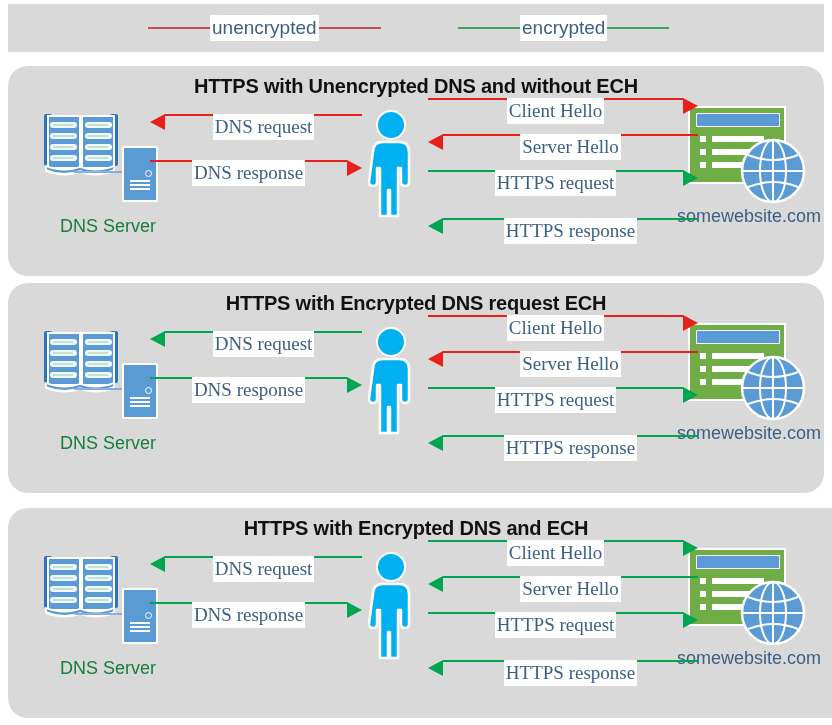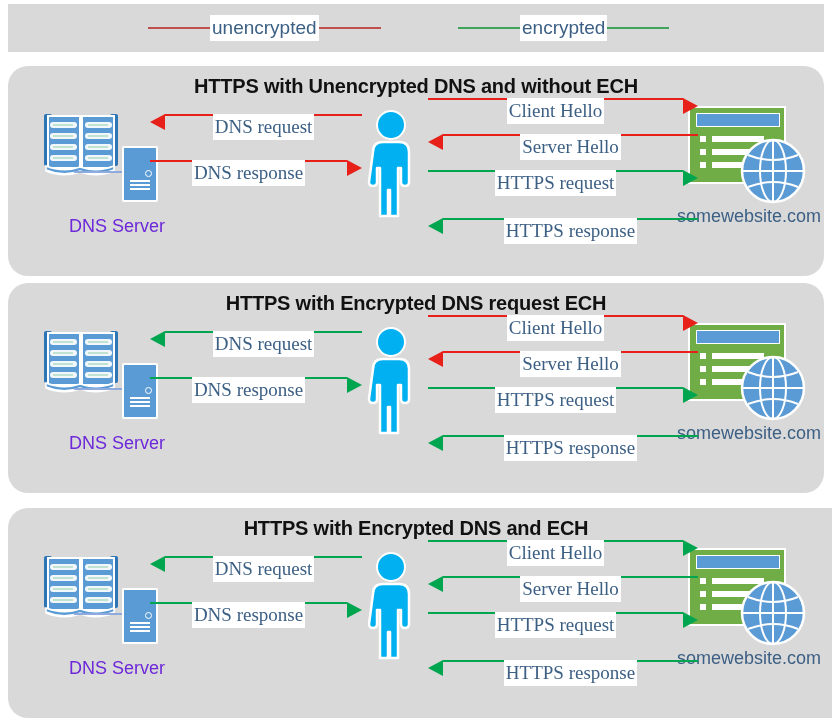--- a/index.html
+++ b/index.html
@@ -128,26 +128,26 @@
   .link-line {
     position: absolute;
     left: 44px;
     top: 63px;
     width: 50px;
     height: 0;
     border-top: 2px solid #8faadc;
   }
   .dns-label {
     position: absolute;
-    left: 12px;
+    left: 3px;
     top: 108px;
     width: 150px;
     text-align: center;
     font-size: 18px;
-    color: #6d28d9;
+    color: #15803d;
   }
 
   
   .person {
     position: absolute;
     left: 352px;
     top: 44px;
     width: 62px;
     height: 108px;
   }

